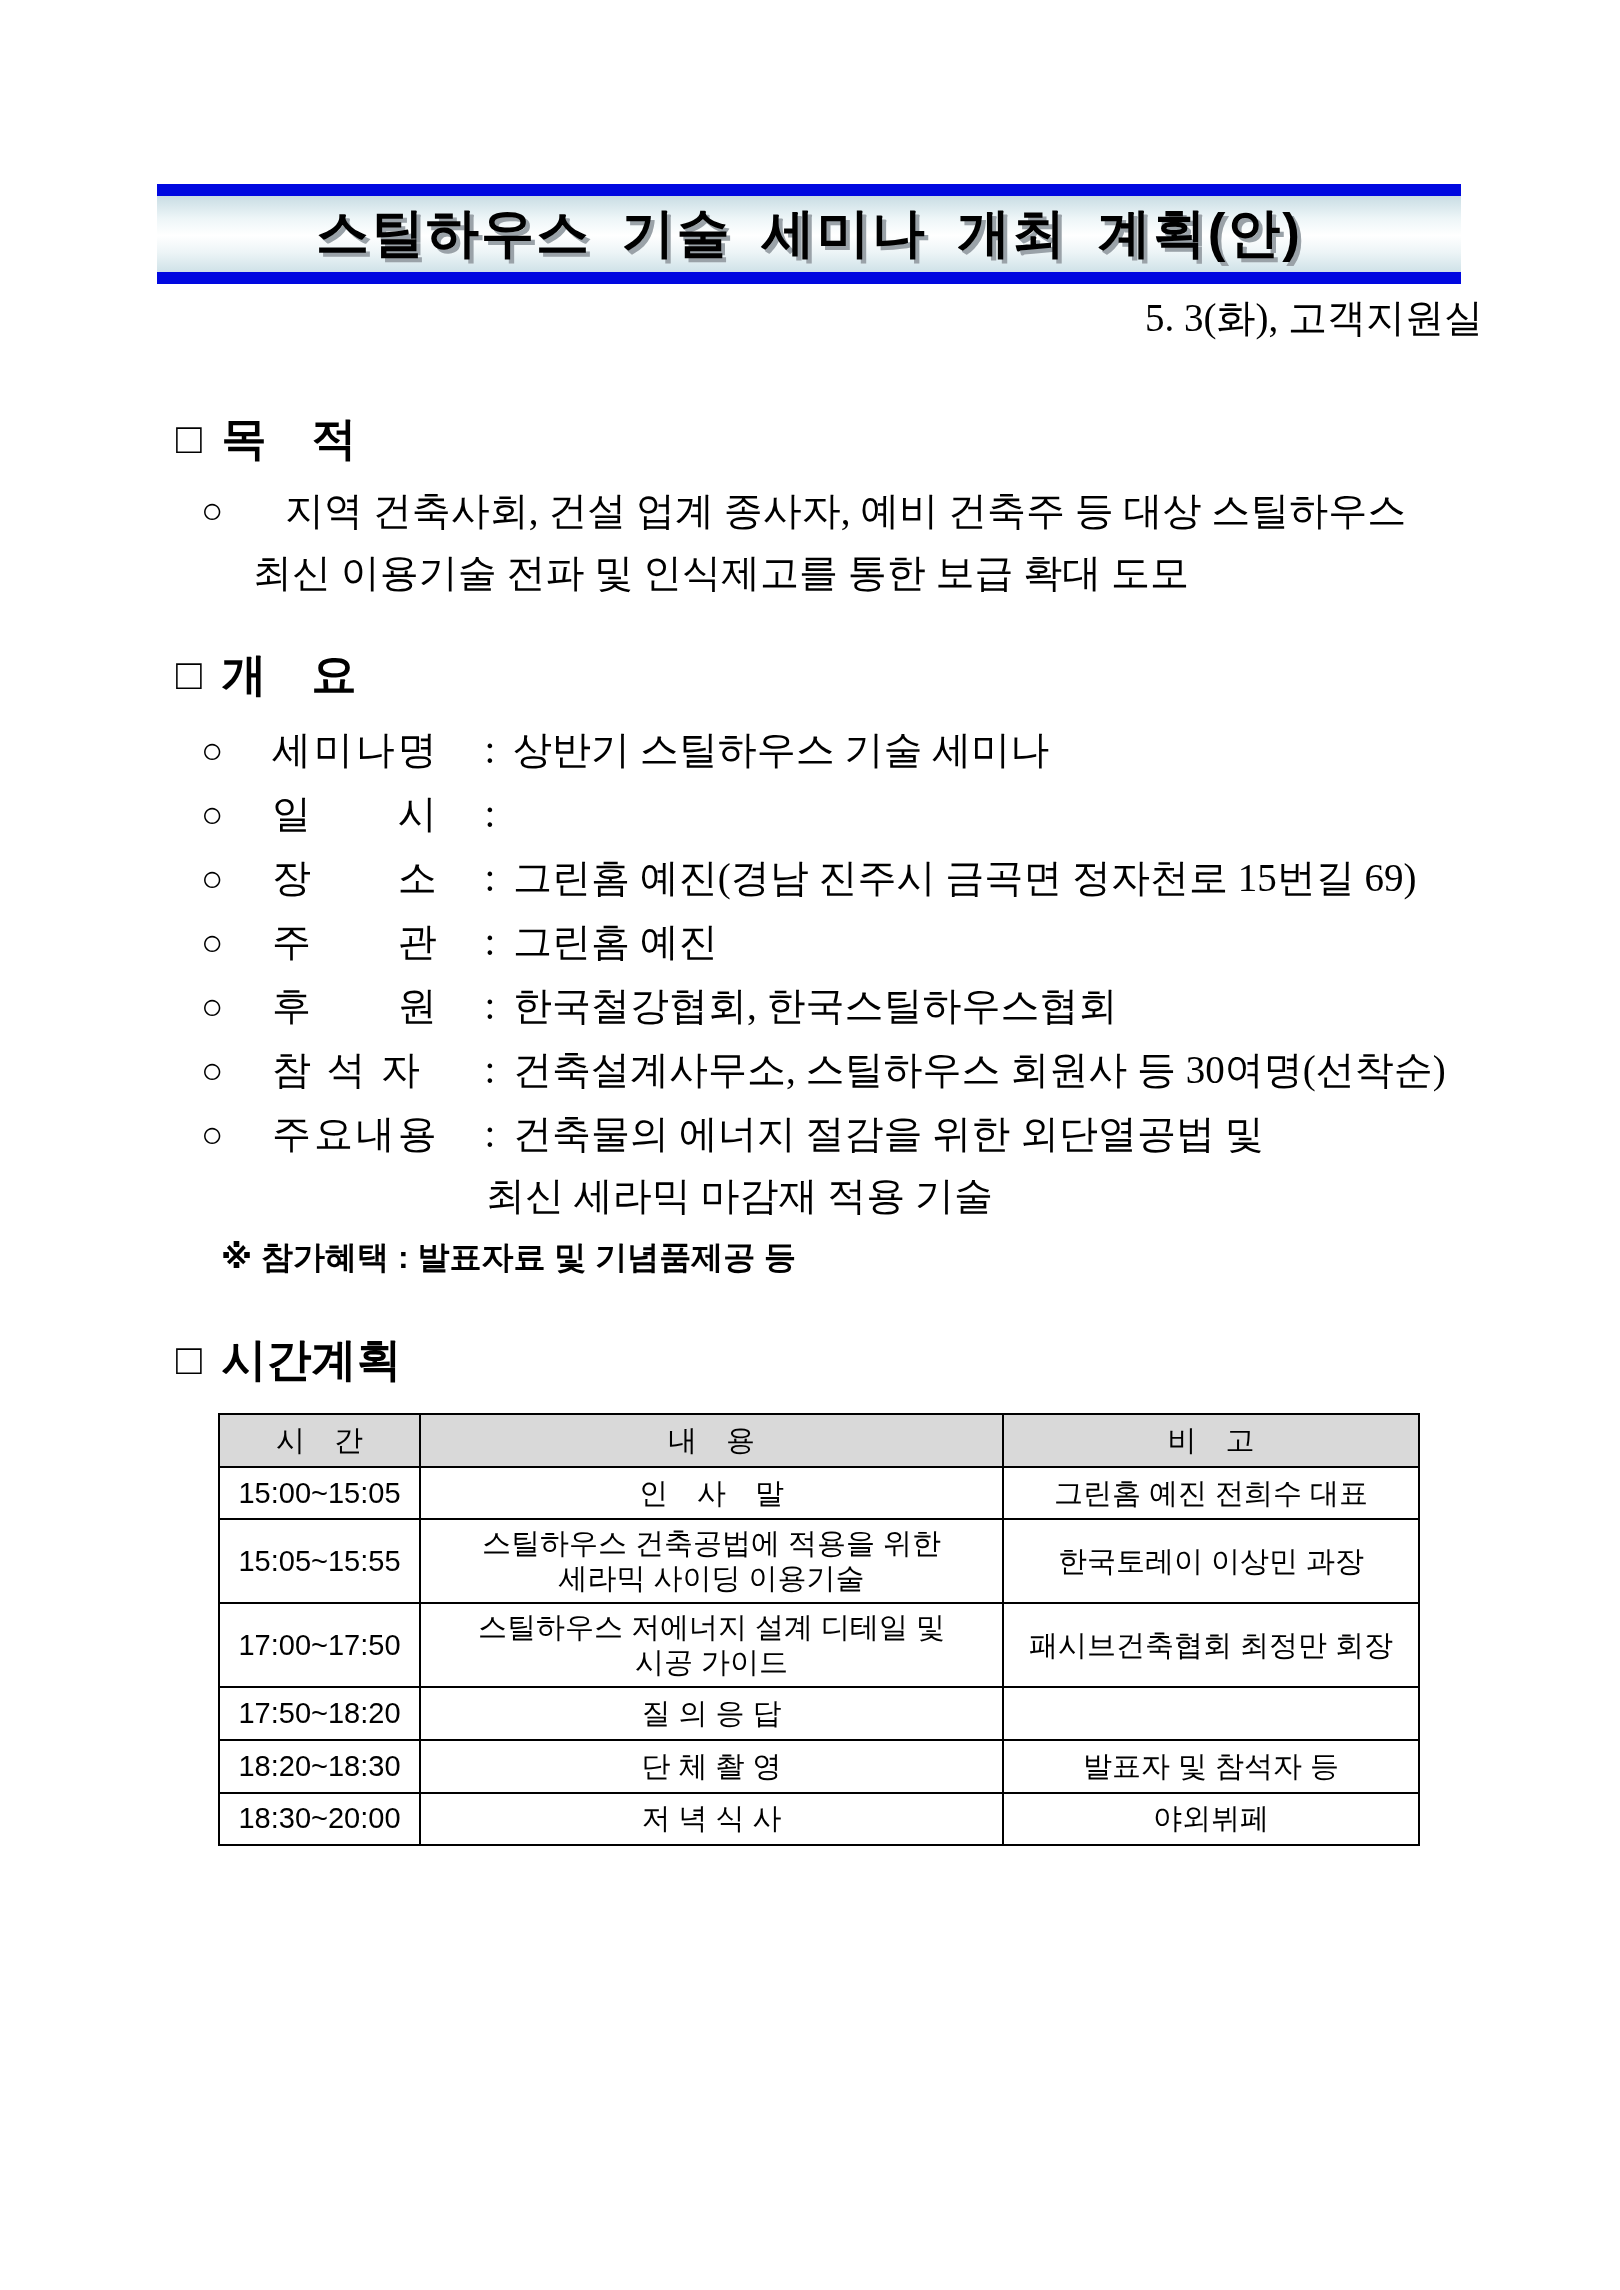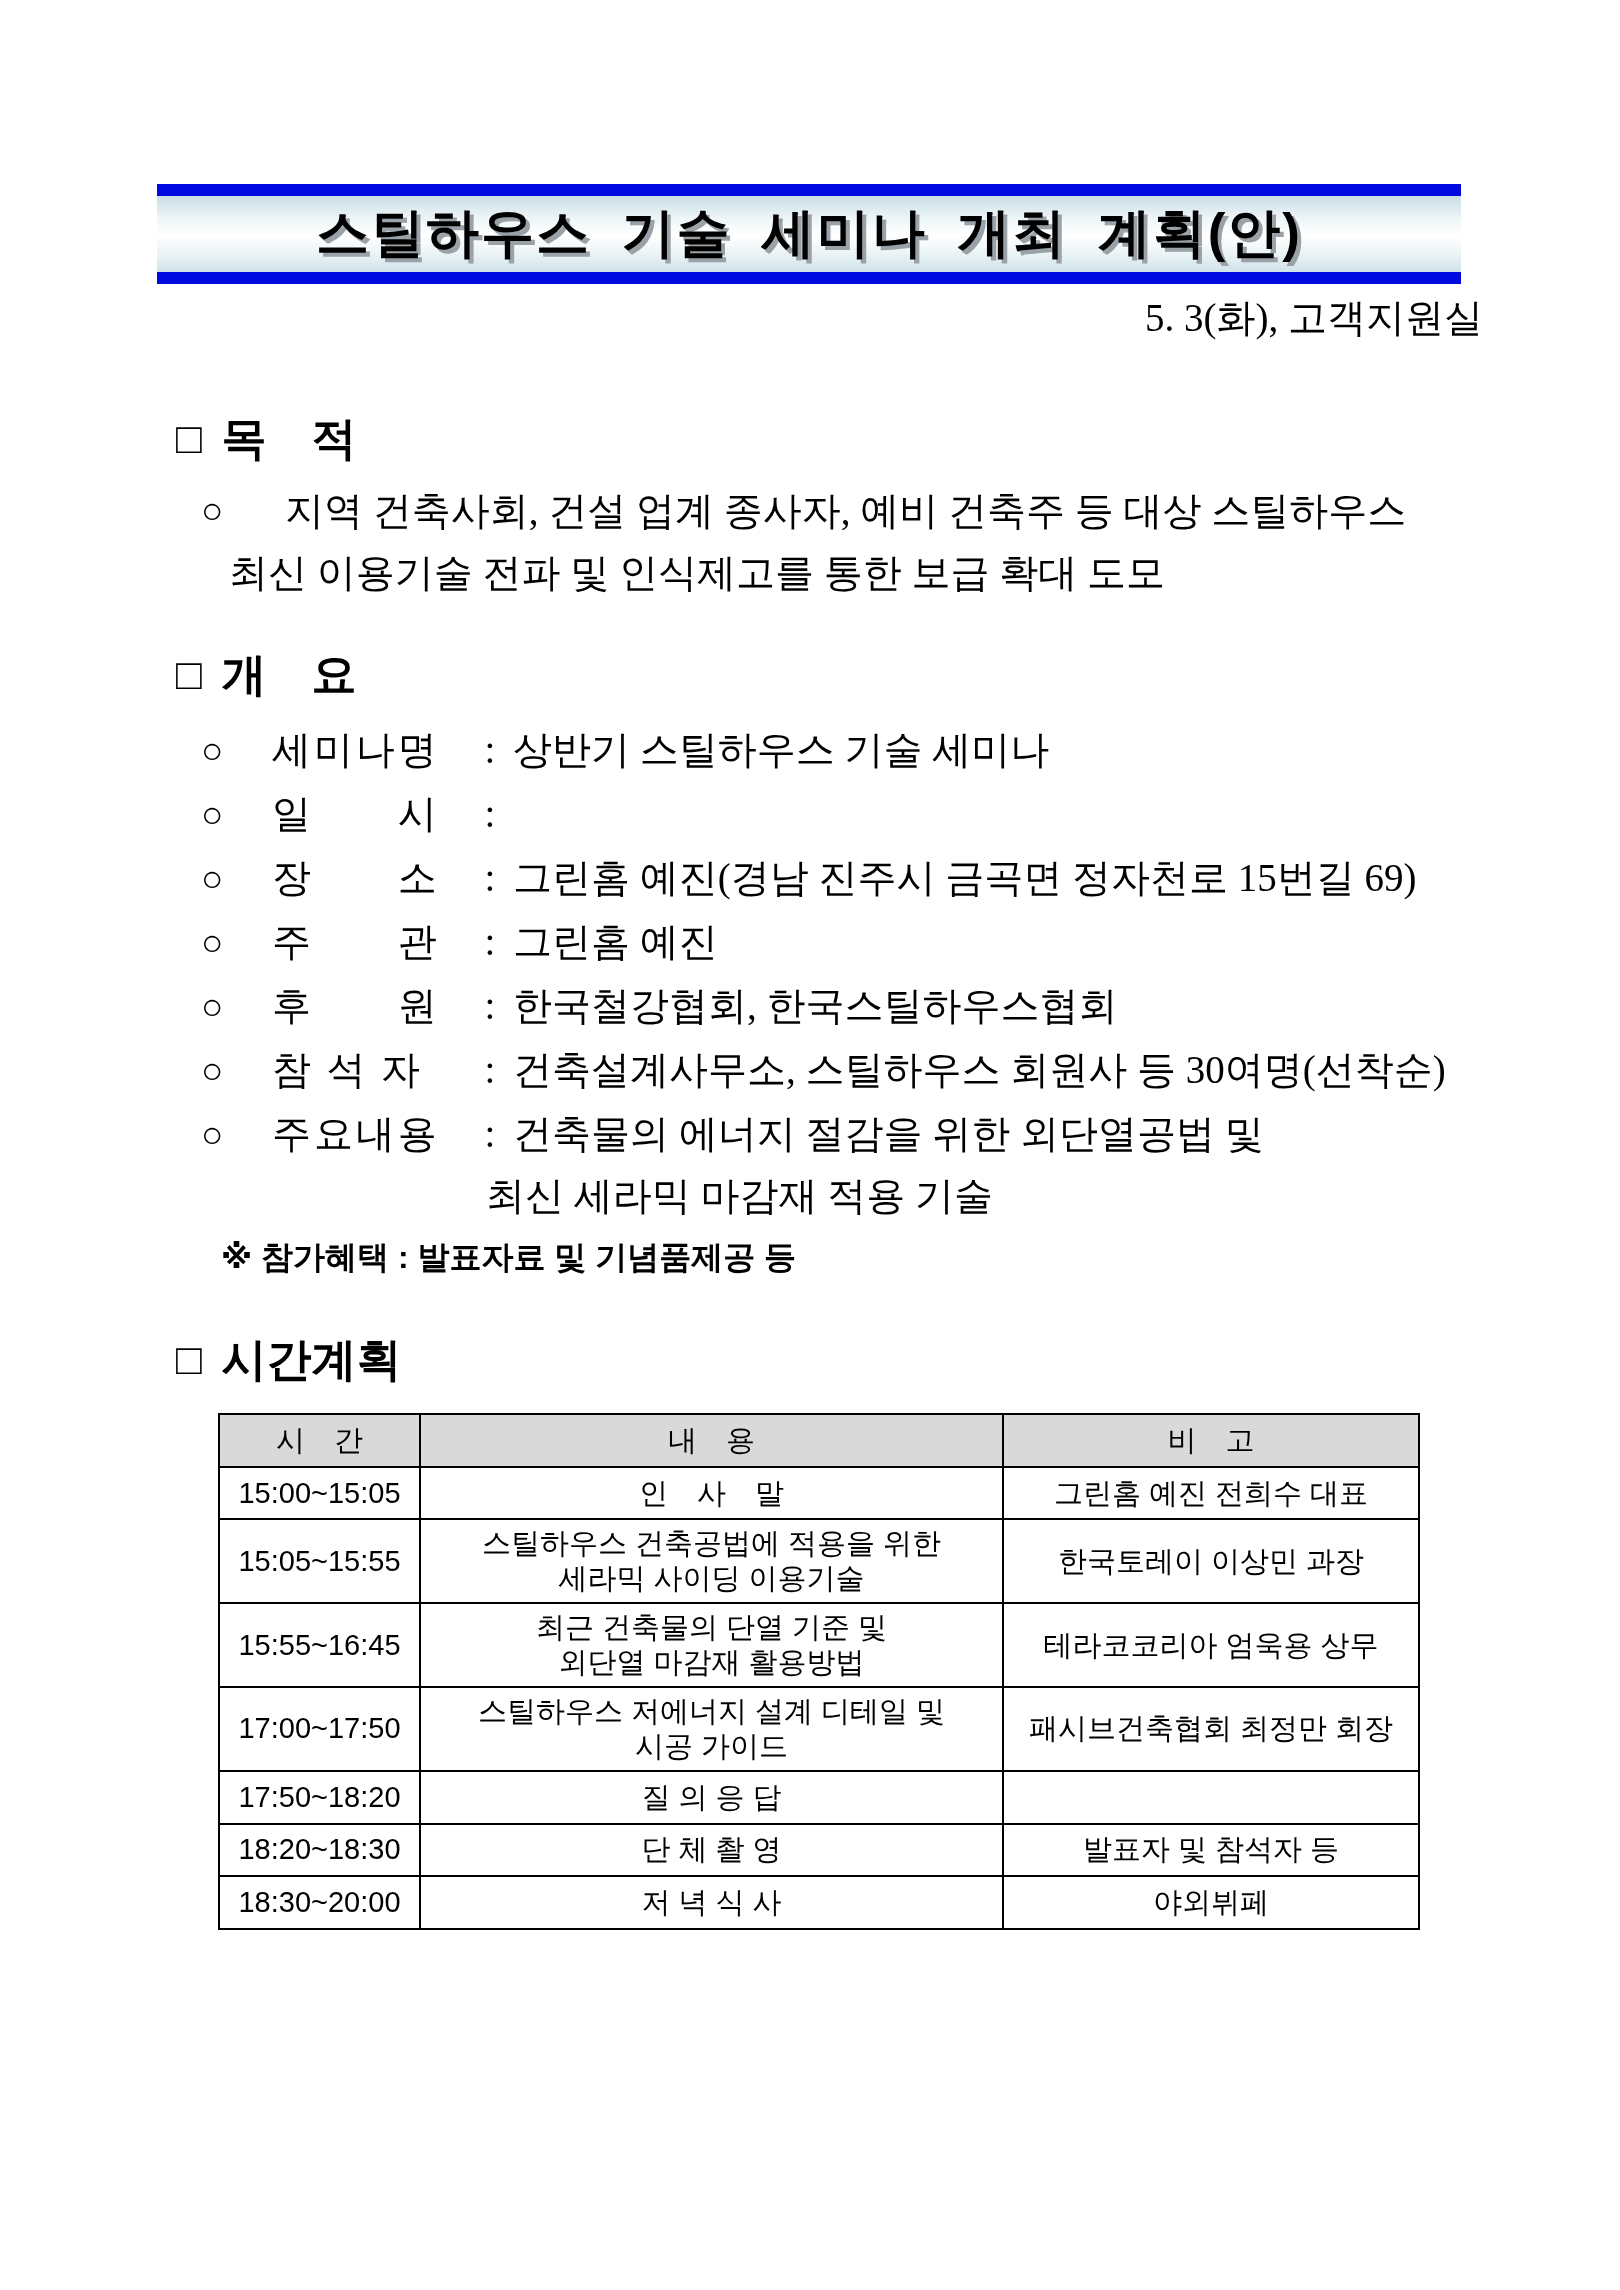--- a/index.html
+++ b/index.html
@@ -46,21 +46,21 @@
     font-weight: 400; font-size: 43px; margin-right: 19.6px; line-height: 51px;
   }
   .h-purpose { margin-top: 73px; }
   .h-overview { margin-top: 45px; }
   .h-schedule { margin-top: 55px; }
 
   
   .purpose-body { margin: 15.7px 78px 0 201px; font-size: 39px; line-height: 62px; }
   .purpose-line1 { display: flex; white-space: pre; }
   .purpose-line1 .bullet { width: 84px; flex: 0 0 84px; font-size: 37px; }
-  .purpose-line2 { margin-left: 28px; white-space: pre; }
+  .purpose-line2 { margin-left: 52px; white-space: pre; }
 
   
   .ov-list { margin: 17.6px 59px 0 201px; font-size: 39px; }
   .ov-item { line-height: 63px; display: flex; align-items: baseline; }
   .ov-item .bullet { width: 71px; flex: 0 0 71px; font-size: 37px; }
   .ov-label { display: inline-block; width: 191px; white-space: pre; letter-spacing: 2.9px; }
   .ov-colon { display: inline-block; margin: 0 17.6px 0 21.6px; }
   .ov-value { white-space: pre; }
   .ov-cont { margin-left: 285px; line-height: 59px; white-space: pre; }
   .ov-note {
@@ -195,26 +195,20 @@
       <td class="single">인　사　말</td>
       <td class="single">그린홈 예진 전희수 대표</td>
     </tr>
     <tr class="row-tall">
       <td>15:05~15:55</td>
       <td>스틸하우스 건축공법에 적용을 위한
 세라믹 사이딩 이용기술</td>
       <td>한국토레이 이상민 과장</td>
     </tr>
     <tr class="row-tall">
-      <td>15:55~16:45</td>
-      <td>최근 건축물의 단열 기준 및
-외단열 마감재 활용방법</td>
-      <td>테라코코리아 엄욱용 상무</td>
-    </tr>
-    <tr class="row-tall">
       <td>17:00~17:50</td>
       <td>스틸하우스 저에너지 설계 디테일 및
 시공 가이드</td>
       <td>패시브건축협회 최정만 회장</td>
     </tr>
     <tr>
       <td class="single">17:50~18:20</td>
       <td class="single">질 의 응 답</td>
       <td class="single"></td>
     </tr>

